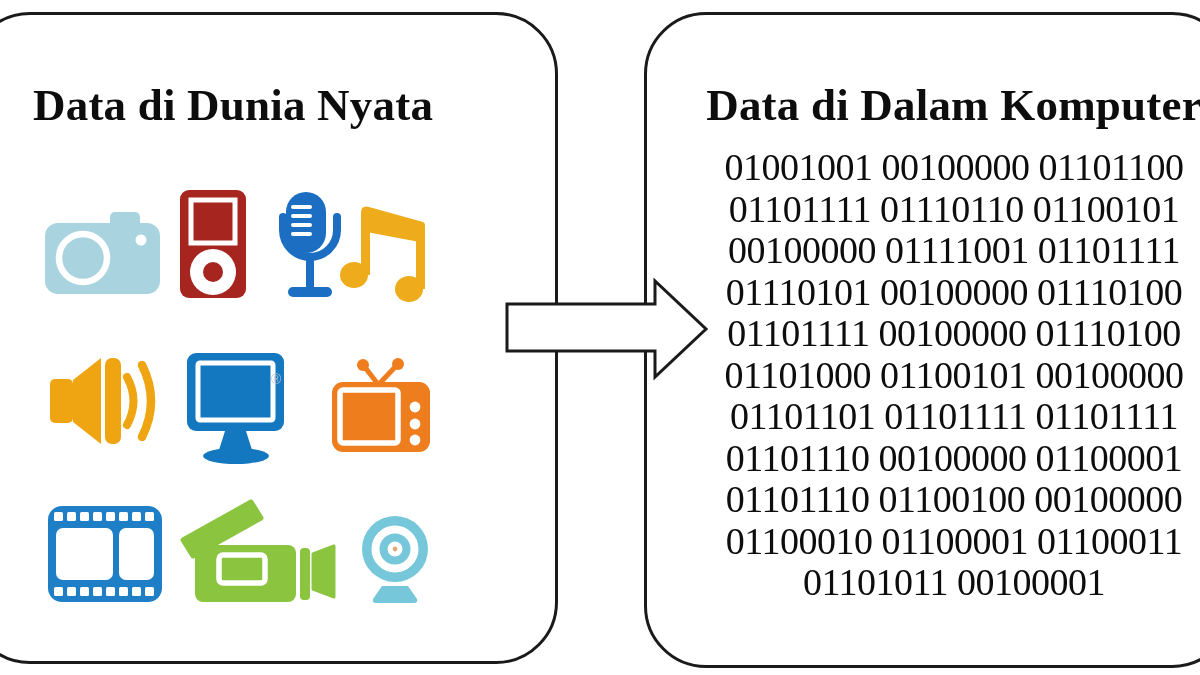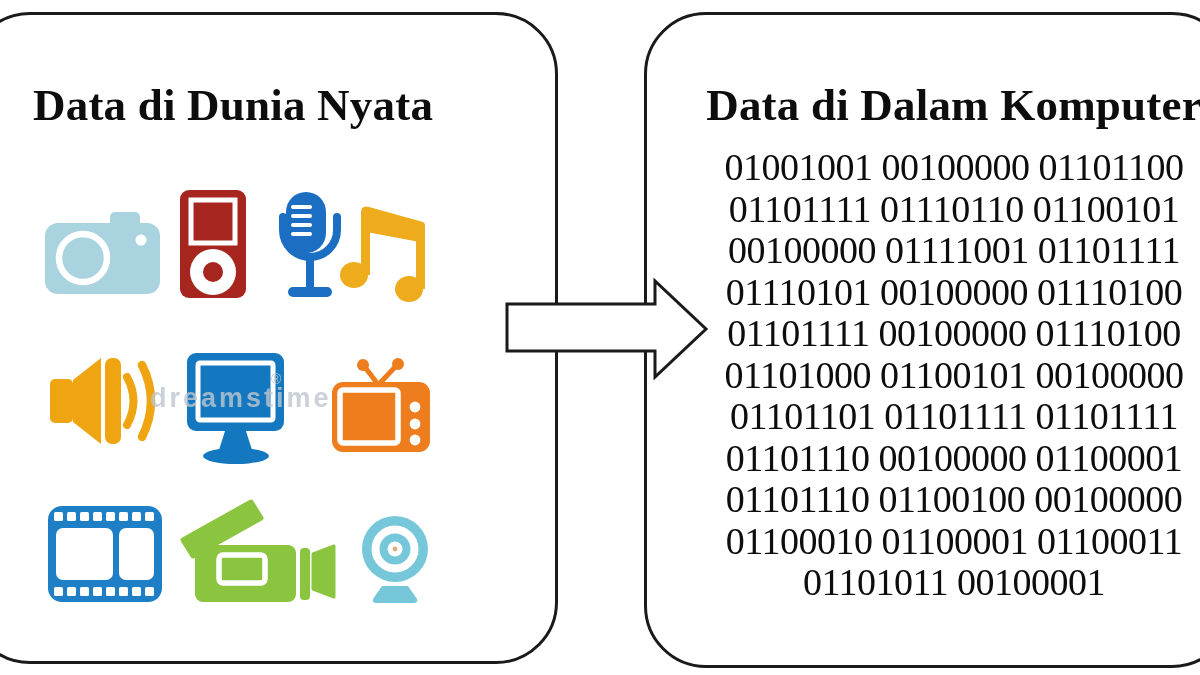--- a/index.html
+++ b/index.html
@@ -140,21 +140,20 @@
   </svg>
 
   <svg class="icon" style="left:362px;top:514px" width="68" height="92" viewBox="0 0 68 92">
     <path d="M20,72 L46,72 L55,85 Q56,89 52,89 L14,89 Q10,89 11,85 Z" fill="#76c7d9"></path>
     <circle cx="33" cy="35" r="33" fill="#76c7d9"></circle>
     <circle cx="33" cy="35" r="19.5" fill="none" stroke="#ffffff" stroke-width="8"></circle>
     <circle cx="33" cy="35" r="7.5" fill="#ffffff"></circle>
     <circle cx="33" cy="35" r="2.4" fill="#e2a97e"></circle>
   </svg>
 
-  <div id="watermark">dreamstime</div>
   <div id="watermark-reg">®</div>
 
   <svg id="arrow" width="212" height="110" viewBox="0 0 212 110">
     <polygon points="7,30 155,30 155,7 206,55 155,103 155,77 7,77" fill="#ffffff" stroke="#1a1a1a" stroke-width="3"></polygon>
   </svg>
 
   <div id="right-content">
     <div class="panel-title" id="right-title">Data di Dalam Komputer</div>
     <div id="binary-block">
       <div>01001001 00100000 01101100</div>

